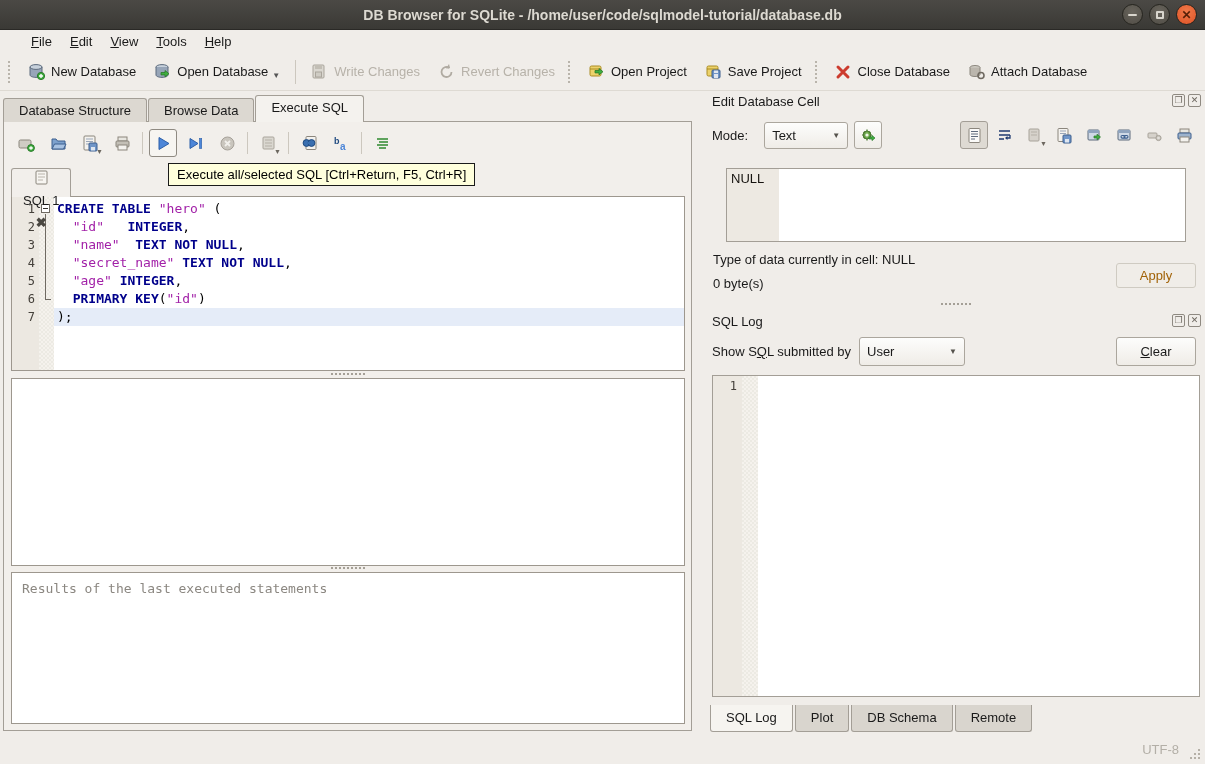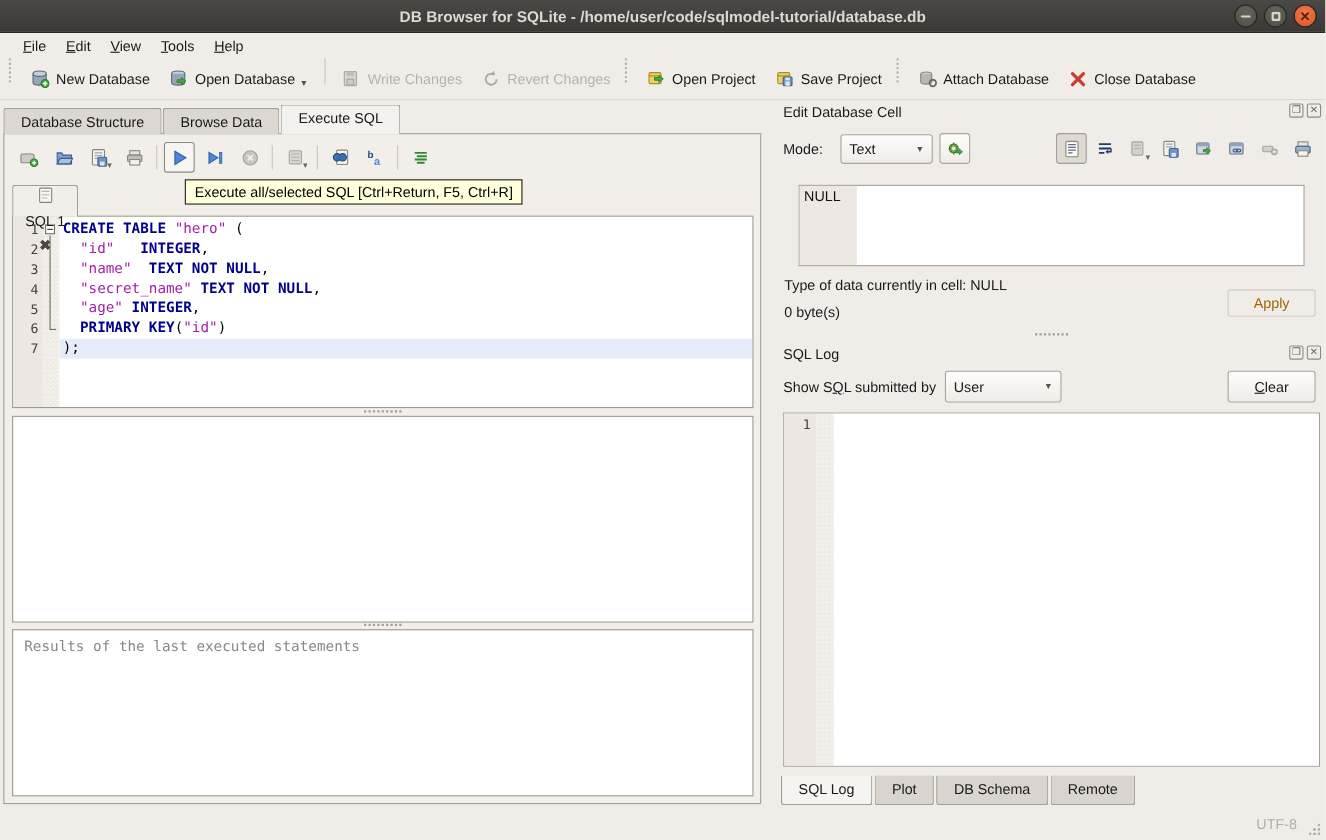--- a/index.html
+++ b/index.html
@@ -16,27 +16,27 @@
   .wc { width:21px; height:21px; border-radius:50%; border:1px solid #26251f;
     background:radial-gradient(circle at 50% 35%, #68645c, #504d46);
     display:flex; align-items:center; justify-content:center; }
   .wc .glyph-min { width:9px; height:2px; background:#d8d5cd; border-radius:1px; }
   .wc .glyph-max { width:8px; height:8px; border:2px solid #d8d5cd; border-radius:1px; }
   .wc.close { background:radial-gradient(circle at 50% 35%, #f07a4a, #dd5226); }
   .wc .glyph-x { color:#571f07; font-size:12px; font-weight:bold; line-height:1; }
 
   
   .menubar { position:absolute; left:0; top:30px; width:1205px; height:23px;
-    background:#f0ede9; display:flex; align-items:center; padding-left:12px; }
+    background:#f0ede9; display:flex; align-items:center; padding-left:22px; }
   .menu-item { padding:3px 9px; }
   .menu-item u { text-decoration:underline; }
 
   
   .toolbar { position:absolute; left:0; top:53px; width:1205px; height:38px;
-    background:#f0ede9; border-bottom:1px solid #dedad3; display:flex; padding:0 4px; }
+    background:#f0ede9; border-bottom:1px solid #dedad3; display:flex; align-items:center; padding:0 4px; }
   .tb-handle { width:5px; height:22px; border-left:2px dotted #b9b4ab; margin:0 6px 0 4px; }
   .tb-sep { width:1px; height:24px; background:#ccc7be; margin:0 6px; }
   .tbtn { display:flex; align-items:center; gap:6px; padding:6px 9px; border-radius:3px; white-space:nowrap; }
   .tbtn.disabled { color:#b7b2a9; }
   .tbtn .caret { font-size:8px; color:#555; margin-left:-2px; position:relative; top:4px; }
   .icon16 { width:17px; height:17px; display:inline-block; flex:0 0 auto; }
 
   
   .main-tabs { position:absolute; left:3px; top:95px; height:27px; display:flex; align-items:flex-end; z-index:3; }
   .mtab { height:24px; padding:4px 15px 0; background:#dcd8d1; border:1px solid #a39e96;
@@ -244,32 +244,32 @@
         <rect x="9" y="11" width="4" height="4" fill="#dfe6f0"></rect>
         <rect x="9" y="7.5" width="4" height="2.5" fill="#dfe6f0"></rect>
       </svg>
       <span>Save Project</span>
     </div>
 
     <div class="tb-handle"></div>
 
     <div class="tbtn">
       <svg class="icon16" viewBox="0 0 17 17">
+        <path d="M3 4 L13 14 M13 4 L3 14" stroke="#cc3b2e" stroke-width="3" stroke-linecap="round"></path>
+      </svg>
+      <span>Close Database</span>
+    </div>
+
+    <div class="tbtn">
+      <svg class="icon16" viewBox="0 0 17 17">
         <ellipse cx="7" cy="4.5" rx="5" ry="2" fill="#cfccc4" stroke="#8b867d"></ellipse>
         <path d="M2 4.5v7c0 1.1 2.2 2 5 2s5-.9 5-2v-7" fill="#bbb6ad" stroke="#8b867d"></path>
         <circle cx="13" cy="12.5" r="3" fill="none" stroke="#6f6a61" stroke-width="1.6"></circle>
       </svg>
       <span>Attach Database</span>
-    </div>
-
-    <div class="tbtn">
-      <svg class="icon16" viewBox="0 0 17 17">
-        <path d="M3 4 L13 14 M13 4 L3 14" stroke="#cc3b2e" stroke-width="3" stroke-linecap="round"></path>
-      </svg>
-      <span>Close Database</span>
     </div>
   </div>
 
   <div class="main-tabs">
     <div class="mtab">Database Structure</div>
     <div class="mtab">Browse Data</div>
     <div class="mtab active">Execute SQL</div>
   </div>
 
   <div class="page">

